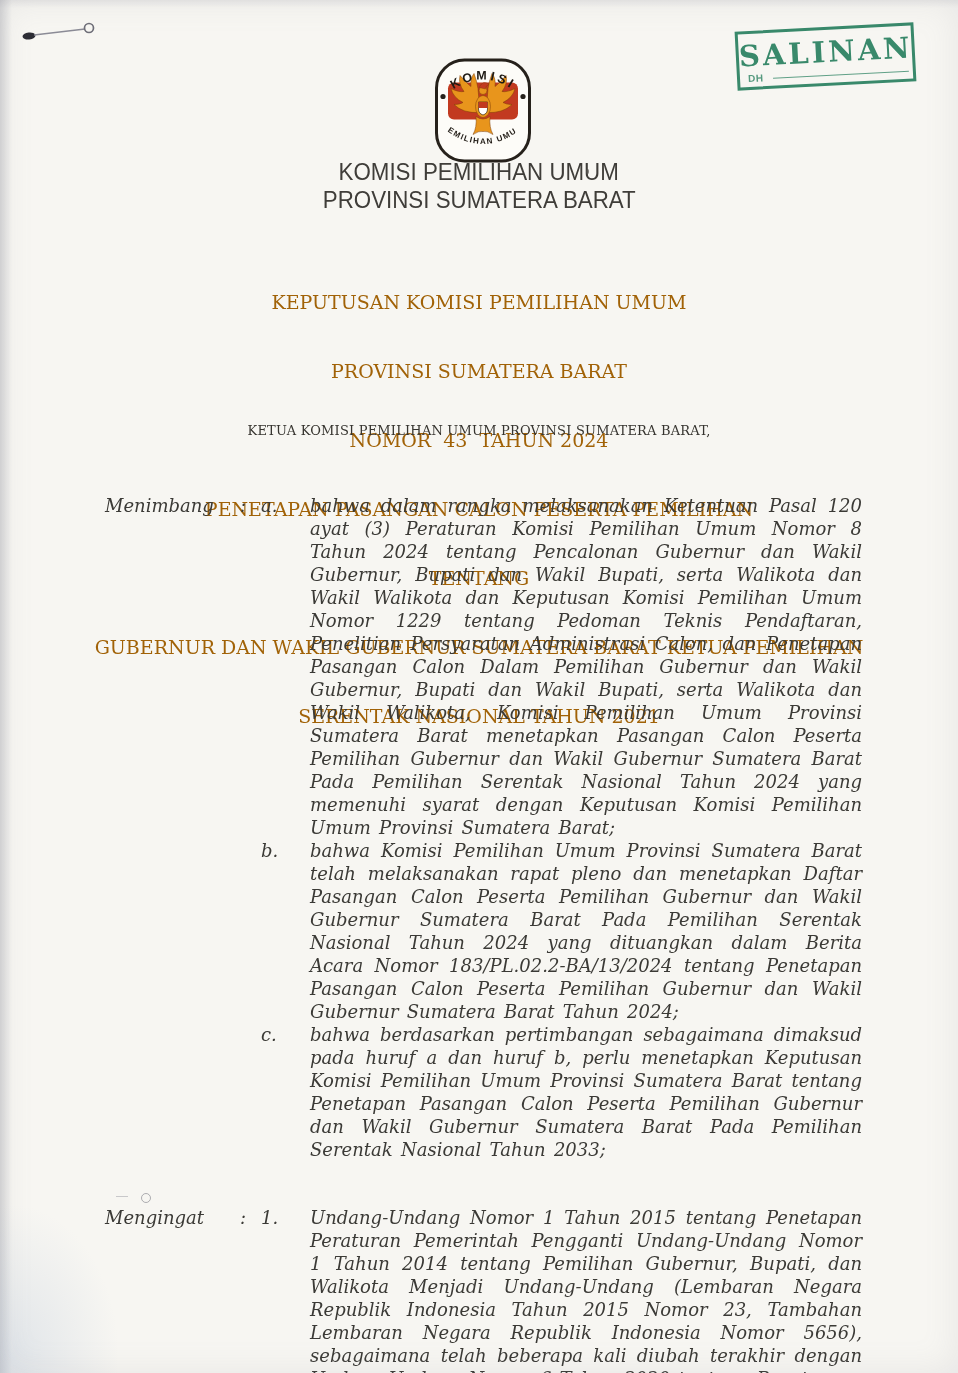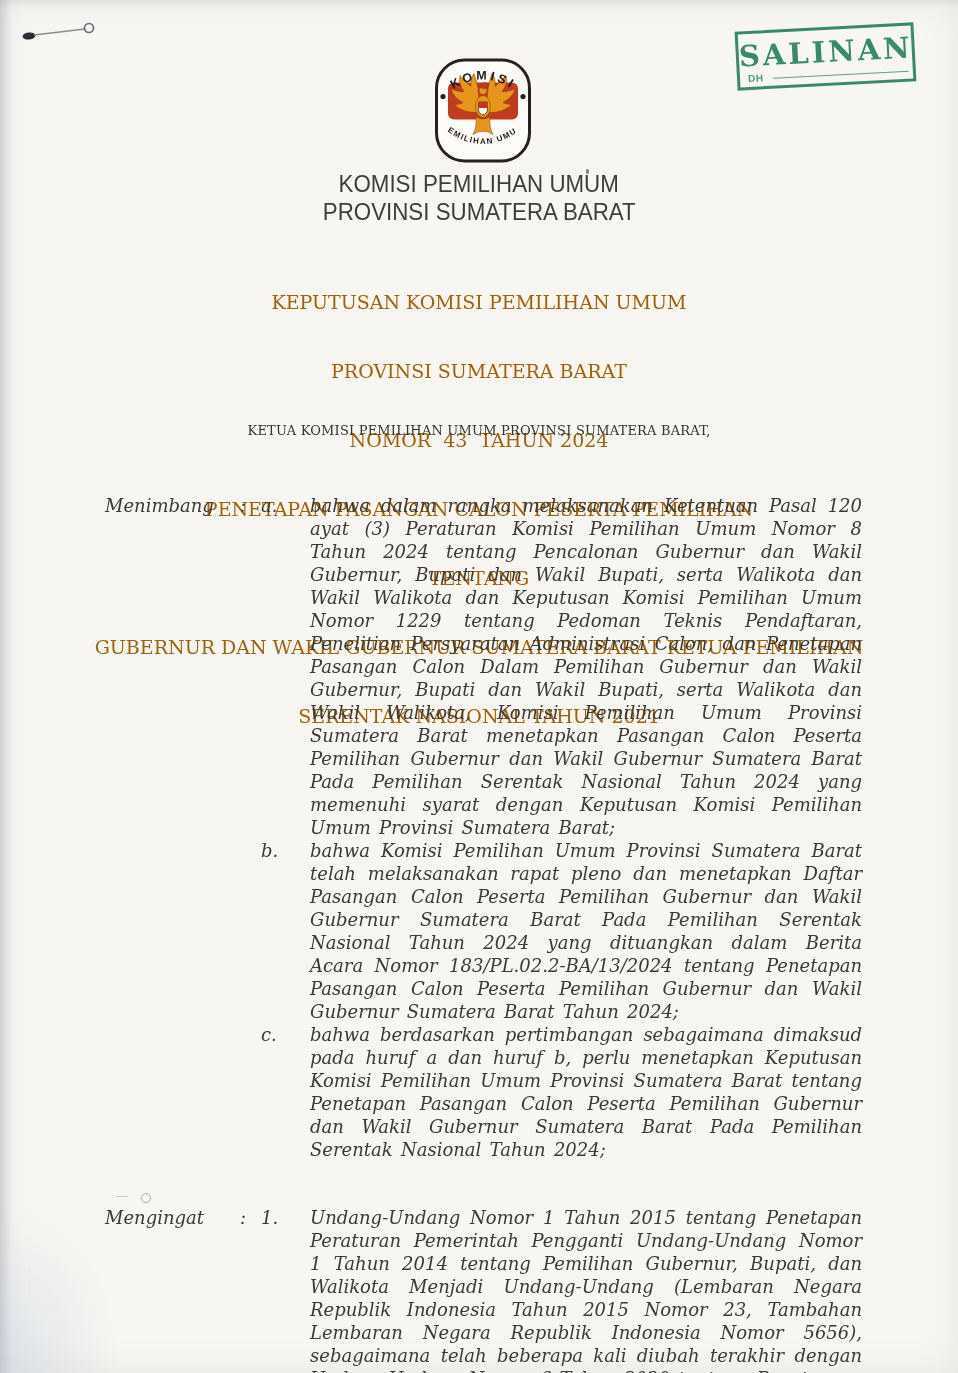--- a/index.html
+++ b/index.html
@@ -60,21 +60,21 @@
   .logo .red-field{fill:var(--logo-red);}
   .logo .gold{fill:var(--logo-gold);stroke:#7c3d06;stroke-width:.5;}
   .logo .dark-dot{fill:#26211b;}
   .logo .arc-text-top{font-family:"Liberation Sans",sans-serif;font-size:12.5px;font-weight:bold;
     letter-spacing:3.2px;fill:#1f1a14;}
   .logo .arc-text-bottom{font-family:"Liberation Sans",sans-serif;font-size:8px;font-weight:bold;
     letter-spacing:1.4px;fill:#1f1a14;}
 
   
   .agency{
-    position:absolute;left:0;right:0;top:170px;text-align:center;
+    position:absolute;left:0;right:0;top:158px;text-align:center;
     font-family:"Liberation Sans", sans-serif;
     font-size:24px;line-height:28px;color:#3f3d39;
   }
   .agency .condense{display:inline-block;transform:scaleX(.93);transform-origin:center;}
 
   
   .title-block{
     position:absolute;left:0;right:0;top:245px;text-align:center;
     font-size:19px;line-height:23px;color:#a16207;
     white-space:pre-wrap;
@@ -169,21 +169,21 @@
       <div class="row">
         <div class="col-label"></div>
         <div class="col-colon"></div>
         <div class="col-marker">b.</div>
         <div class="col-text">bahwa Komisi Pemilihan Umum Provinsi Sumatera Barat telah melaksanakan rapat pleno dan menetapkan Daftar Pasangan Calon Peserta Pemilihan Gubernur dan Wakil Gubernur Sumatera Barat Pada Pemilihan Serentak Nasional Tahun 2024 yang dituangkan dalam Berita Acara Nomor 183/PL.02.2-BA/13/2024 tentang Penetapan Pasangan Calon Peserta Pemilihan Gubernur dan Wakil Gubernur Sumatera Barat Tahun 2024;</div>
       </div>
       <div class="row">
         <div class="col-label"></div>
         <div class="col-colon"></div>
         <div class="col-marker">c.</div>
-        <div class="col-text">bahwa berdasarkan pertimbangan sebagaimana dimaksud pada huruf a dan huruf b, perlu menetapkan Keputusan Komisi Pemilihan Umum Provinsi Sumatera Barat tentang Penetapan Pasangan Calon Peserta Pemilihan Gubernur dan Wakil Gubernur Sumatera Barat Pada Pemilihan Serentak Nasional Tahun 2024;</div>
+        <div class="col-text">bahwa berdasarkan pertimbangan sebagaimana dimaksud pada huruf a dan huruf b, perlu menetapkan Keputusan Komisi Pemilihan Umum Provinsi Sumatera Barat tentang Penetapan Pasangan Calon Peserta Pemilihan Gubernur dan Wakil Gubernur Sumatera Barat Pada Pemilihan Serentak Nasional Tahun 2033;</div>
       </div>
     </div>
 
     <div class="group">
       <div class="row">
         <div class="col-label">Mengingat</div>
         <div class="col-colon">:</div>
         <div class="col-marker">1.</div>
         <div class="col-text">Undang-Undang Nomor 1 Tahun 2015 tentang Penetapan Peraturan Pemerintah Pengganti Undang-Undang Nomor 1 Tahun 2014 tentang Pemilihan Gubernur, Bupati, dan Walikota Menjadi Undang-Undang (Lembaran Negara Republik Indonesia Tahun 2015 Nomor 23, Tambahan Lembaran Negara Republik Indonesia Nomor 5656), sebagaimana telah beberapa kali diubah terakhir dengan Undang-Undang Nomor 6 Tahun 2020 tentang Penetapan</div>
       </div>

